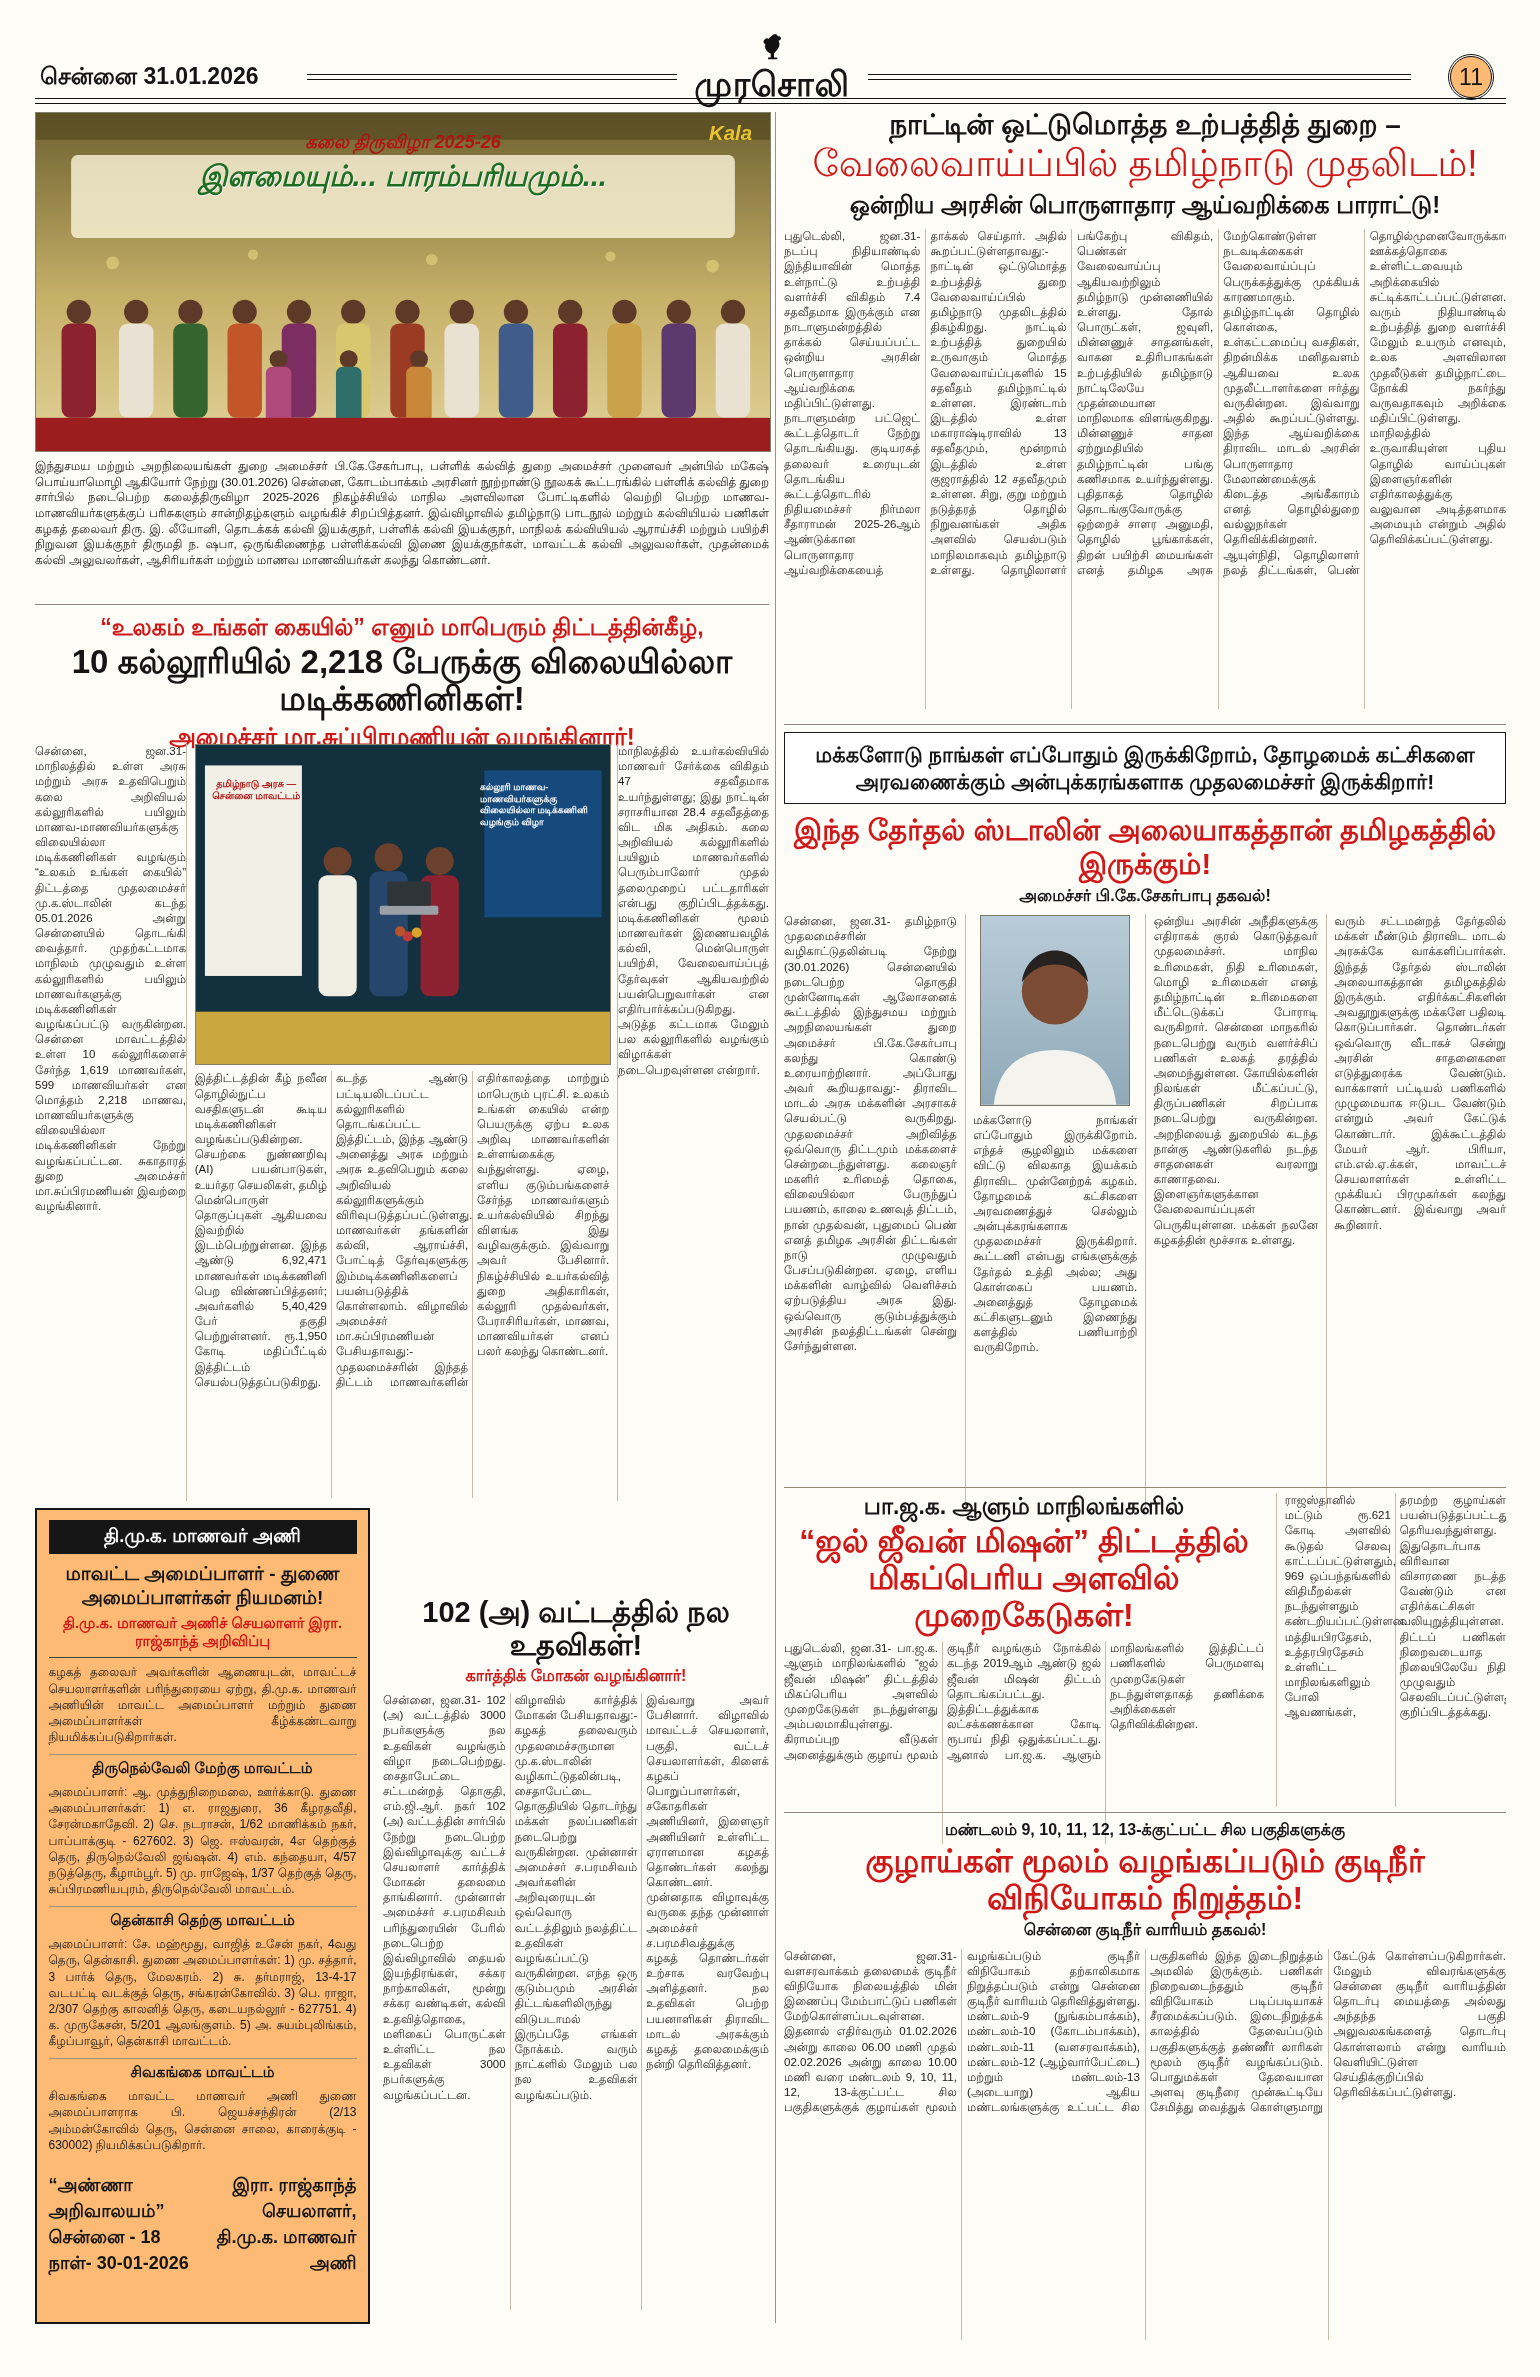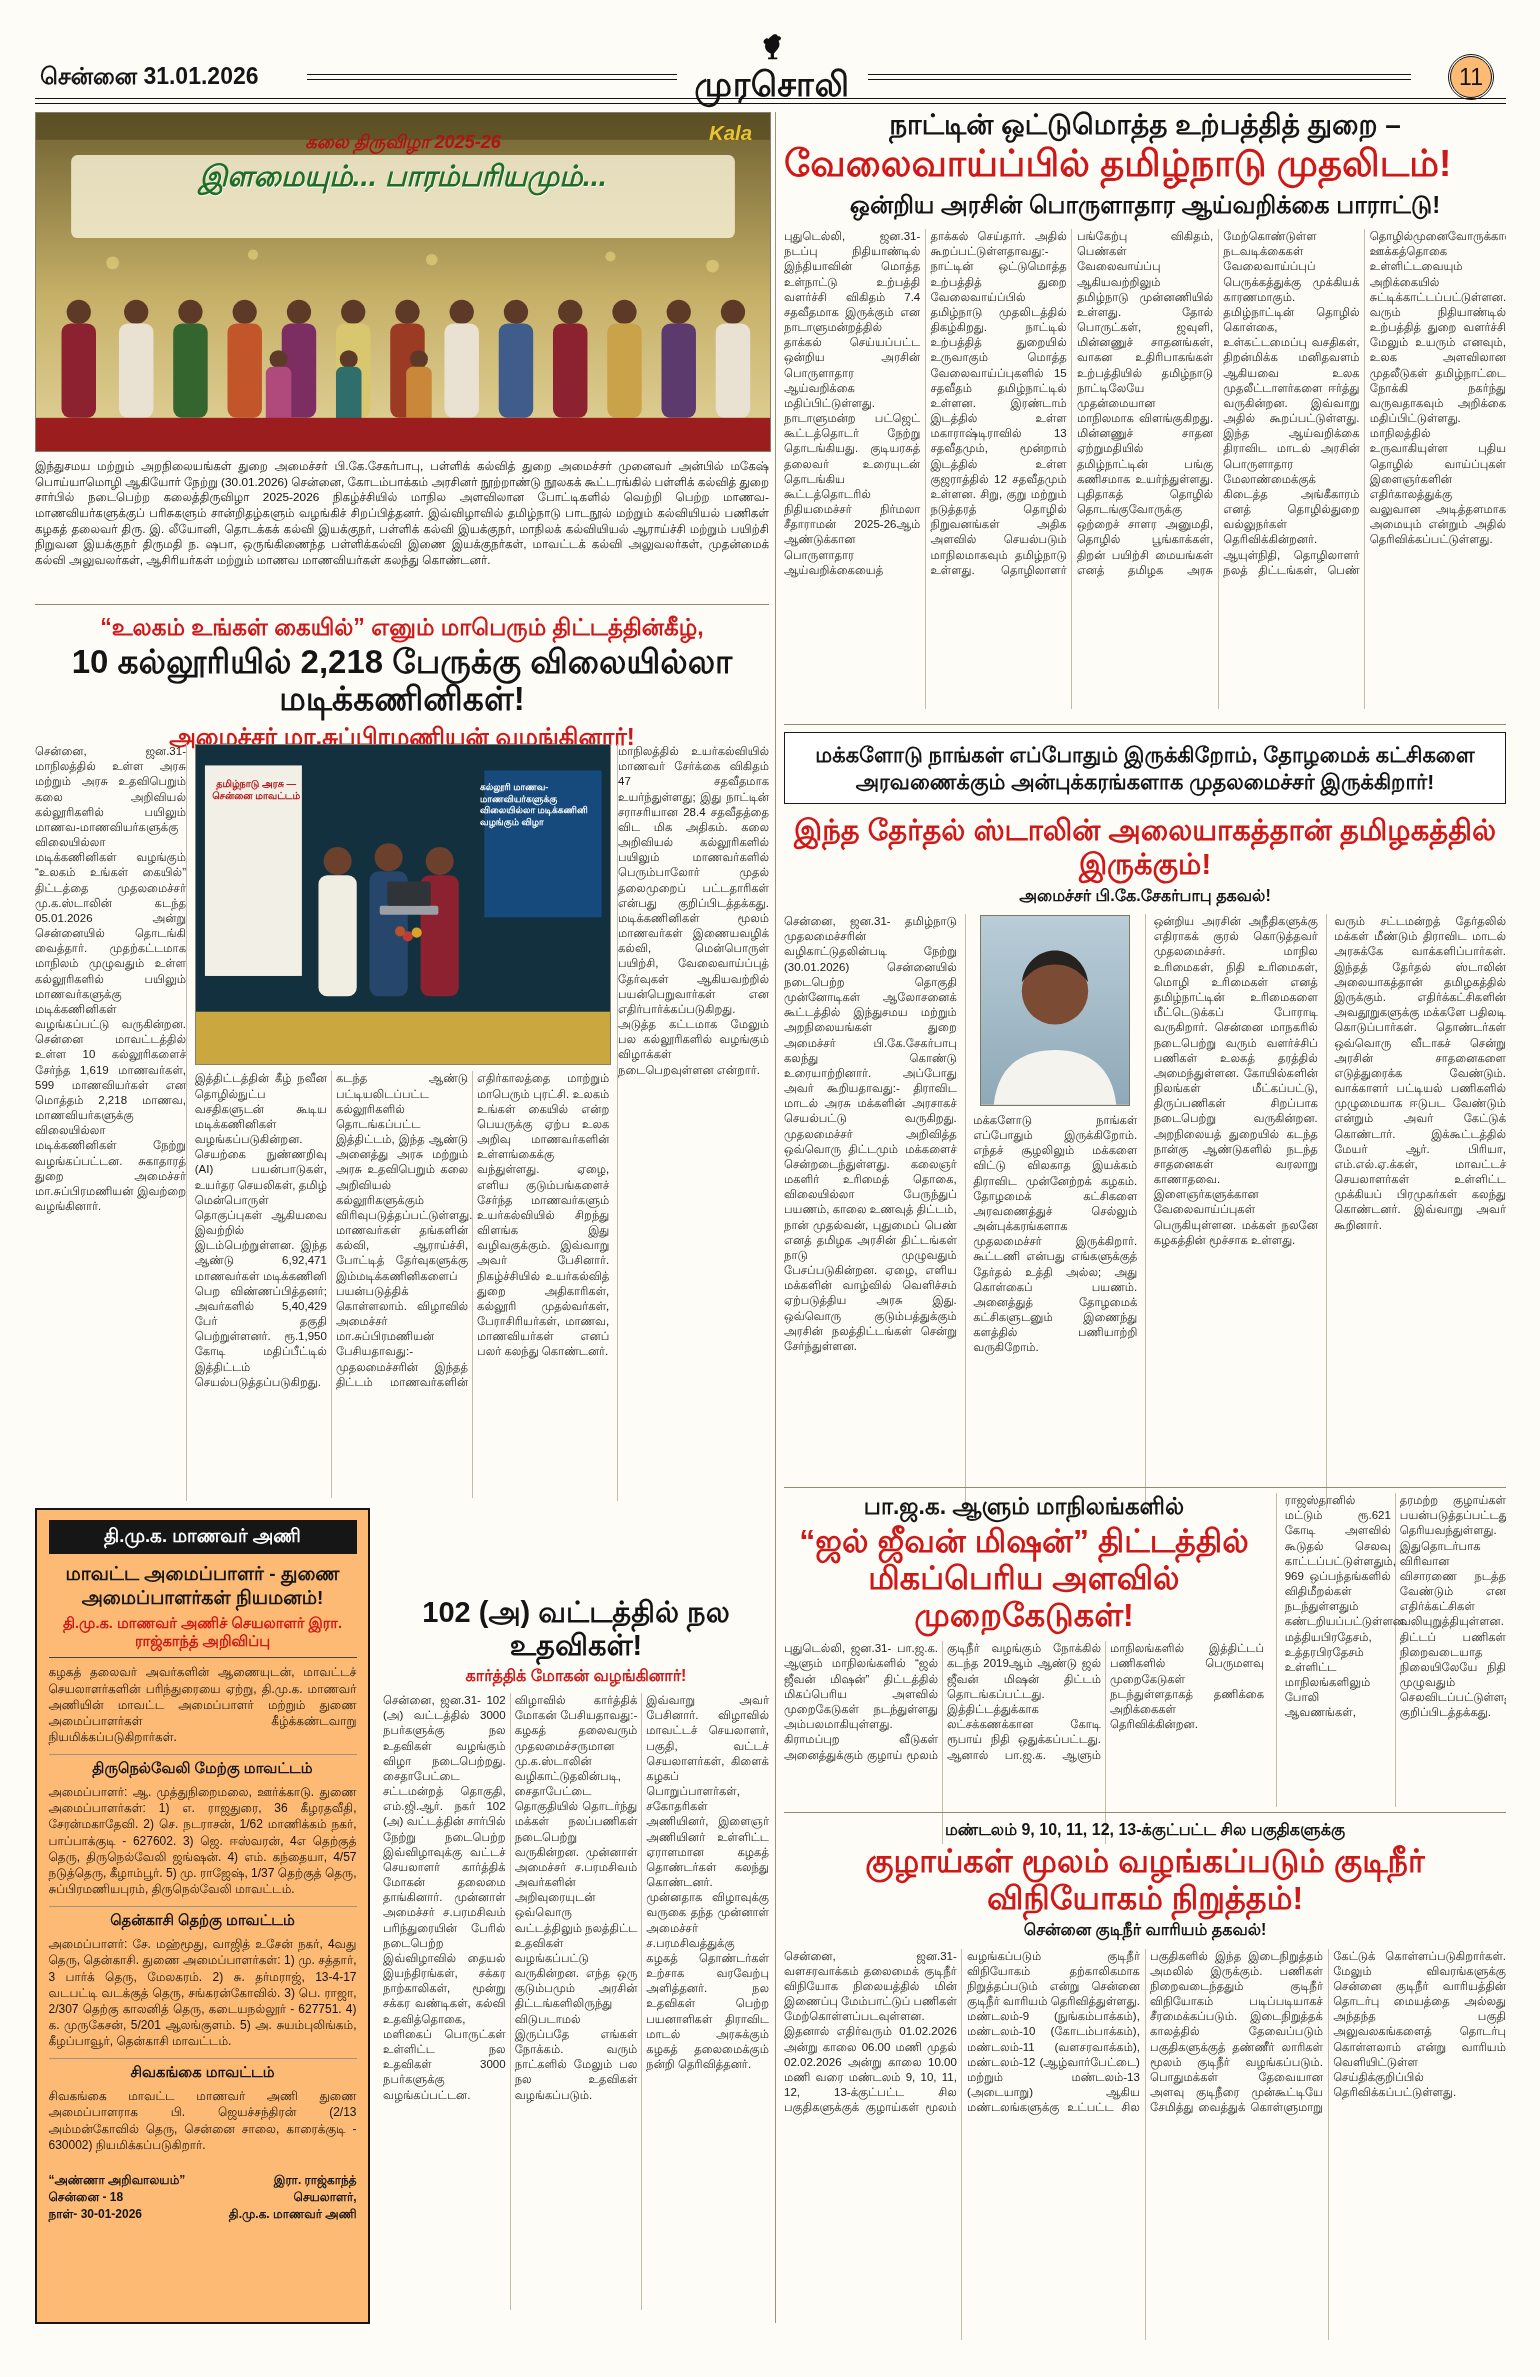--- a/index.html
+++ b/index.html
@@ -18,21 +18,21 @@
   .vline{border-left:1px solid #9a937f;width:0;}
   
   .hdr-date{font-size:23px;font-weight:bold;}
   .masthead{display:flex;flex-direction:column;align-items:center;gap:1.3px;}
   .masthead-name{font-size:34px;font-weight:bold;letter-spacing:0.6px;}
   .pageno{width:40px;height:40px;border:1.9px solid #121212;border-radius:50%;outline:1.3px solid #121212;
           outline-offset:1.9px;display:flex;align-items:center;justify-content:center;
           font-size:23px;font-weight:normal;background:#fdba74;}
   
   .k44{font-size:28px;line-height:1.12;font-weight:bold;text-align:center;}
-  .h58{font-size:37px;line-height:1.1;font-weight:bold;}
+  .h58{font-size:37px;line-height:1.1;font-weight:normal;text-align:center;}
   .s38{font-size:24px;line-height:1.15;font-weight:bold;text-align:center;}
   .k36{font-size:23px;line-height:1.15;font-weight:bold;text-align:center;}
   .h52{font-size:33px;line-height:1.12;font-weight:bold;text-align:center;}
   .h46{font-size:29px;line-height:1.15;font-weight:bold;text-align:center;}
   .h42{font-size:32px;line-height:1.15;font-weight:bold;text-align:center;}
   .s34{font-size:16px;line-height:1.2;font-weight:bold;text-align:center;}
   .boxhead{border:1.6px solid #1a1a1a;padding:7.7px 11.5px;font-size:21px;line-height:1.3;
            font-weight:bold;text-align:center;background:#fff;}
   
   .photo{position:relative;overflow:hidden;border:0.6px solid #857f6d;}
@@ -60,21 +60,21 @@
   .lap-mid{border-left:0.6px solid #c3bcab;border-right:0.6px solid #c3bcab;padding:0 7.7px;overflow:hidden;}
   
   .dmk{border:2.2px solid #161616;background:#fdba74;padding:10.2px 11.5px;box-sizing:border-box;}
   .dmk-tag{background:#161616;color:#fff;font-size:18.5px;font-weight:bold;text-align:center;padding:5.1px 0;}
   .dmk-hl{font-size:19px;font-weight:bold;text-align:center;line-height:1.25;margin-top:7.7px;}
   .dmk-sub{font-size:14.7px;font-weight:bold;text-align:center;color:#d01818;margin-top:5.1px;
            border-bottom:1.3px solid #444;padding-bottom:6.4px;}
   .dmk-body{font-size:12px;line-height:1.34;text-align:justify;margin-top:6.4px;}
   .dmk-sec{font-size:14.7px;font-weight:bold;text-align:center;margin:9px 0 2.6px;
            border-top:0.6px solid #9a937f;padding-top:5.1px;}
-  .dmk-sign{display:flex;justify-content:space-between;margin-top:19px;font-size:12px;font-weight:bold;line-height:1.45;}
+  .dmk-sign{display:flex;justify-content:space-between;margin-top:19px;font-size:18px;font-weight:bold;line-height:1.45;}
   
   .tagline{border:1.6px solid #1a1a1a;font-size:16px;font-weight:bold;text-align:center;
            padding:5.1px 3.8px;background:#fff;}
   .cap{font-size:11.8px;line-height:1.33;text-align:justify;font-weight:500;color:#111;}
 </style>
 </head>
 <body>
 
 <div class="page">
 

